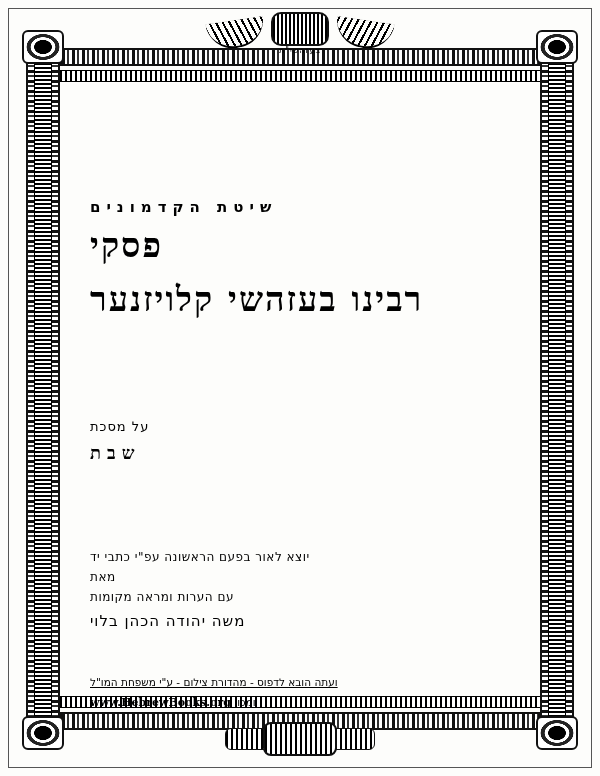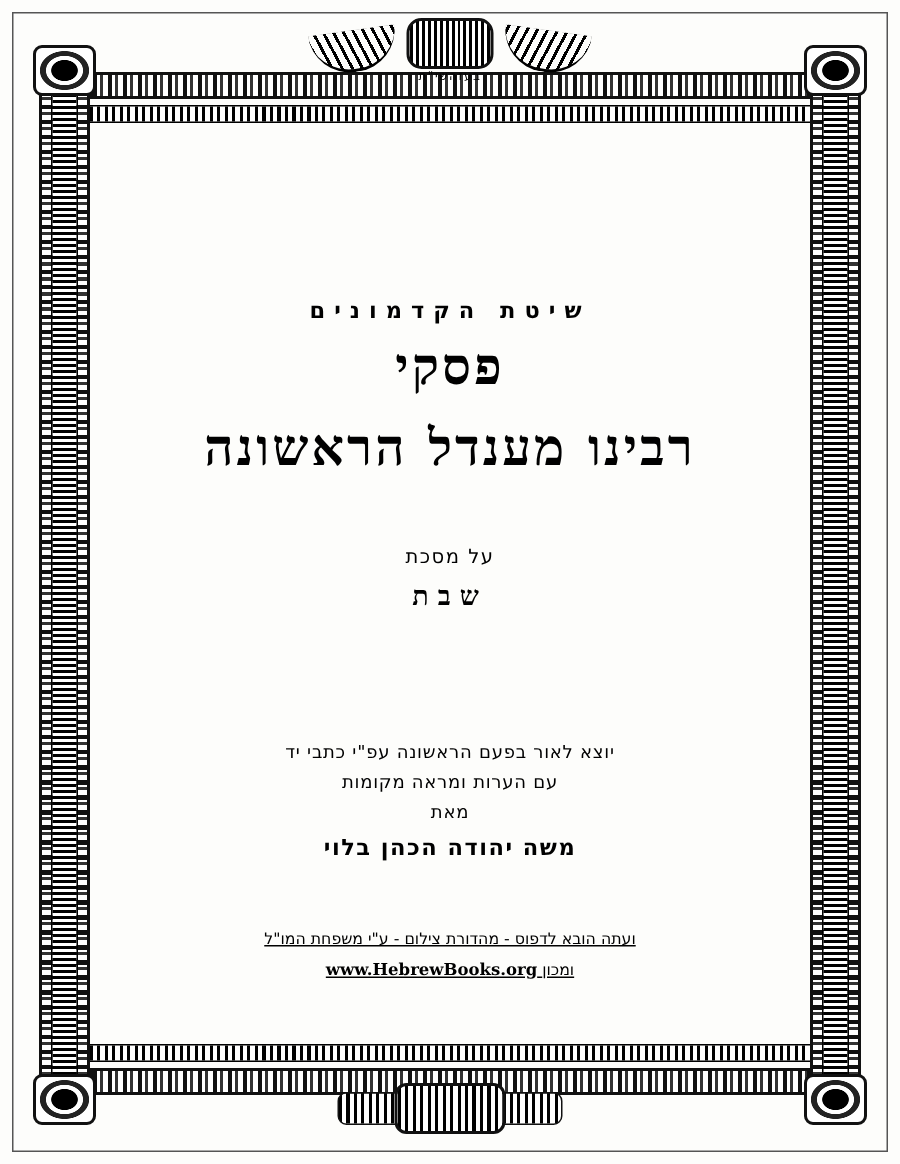--- a/index.html
+++ b/index.html
@@ -181,21 +181,21 @@
   .footer-crest .fc-wing.l { left: 0; }
   .footer-crest .fc-wing.r { right: 0; }
 
   
   .content {
     position: absolute;
     left: 90px;
     right: 90px;
     top: 150px;
     bottom: 100px;
-    text-align: center;
+    text-align: left;
     direction: rtl;
   }
 
   .kicker {
     font-family: "DejaVu Sans", sans-serif;
     font-size: 15px;
     letter-spacing: 6px;
     margin-top: 48px;
     font-weight: 700;
   }
@@ -210,41 +210,41 @@
     font-family: "DejaVu Serif", serif;
     font-size: 34px;
     font-weight: 700;
     margin-top: 14px;
     letter-spacing: 2px;
   }
 
   .tractate-label {
     font-family: "DejaVu Sans", sans-serif;
     font-size: 13px;
-    margin-top: 45px;
+    margin-top: 100px;
     letter-spacing: 1px;
   }
   .tractate-name {
     font-family: "DejaVu Serif", serif;
     font-size: 18px;
     font-weight: 700;
     margin-top: 8px;
     letter-spacing: 6px;
   }
 
   .credits {
     margin-top: 84px;
     font-family: "DejaVu Sans", sans-serif;
     font-size: 12px;
     line-height: 1.65;
     letter-spacing: 0.5px;
   }
   .credits .author {
     font-size: 15px;
-    font-weight: 700;
+    font-weight: 400;
     margin-top: 2px;
     letter-spacing: 1px;
   }
 
   .imprint {
     margin-top: 40px;
     font-family: "DejaVu Sans", sans-serif;
     font-size: 10.5px;
     line-height: 1.6;
     text-decoration: underline;
@@ -300,29 +300,29 @@
     <div class="footer-crest">
       <div class="fc-wing l"></div>
       <div class="fc-wing r"></div>
       <div class="fc-box"></div>
     </div>
   </div>
 
   <div class="content">
     <div class="kicker">שיטת הקדמונים</div>
     <div class="title-1">פסקי</div>
-    <div class="title-2">רבינו מענדל הראשונה</div>
+    <div class="title-2">רבינו בעזהשי קלויזנער</div>
 
     <div class="tractate-label">על מסכת</div>
     <div class="tractate-name">שבת</div>
 
     <div class="credits">
       <div>יוצא לאור בפעם הראשונה עפ"י כתבי יד</div>
+      <div>מאת</div>
       <div>עם הערות ומראה מקומות</div>
-      <div>מאת</div>
       <div class="author">משה יהודה הכהן בלוי</div>
     </div>
 
     <div class="imprint">
       <div>ועתה הובא לדפוס - מהדורת צילום - ע"י משפחת המו"ל</div>
       <div class="imprint-line2">
         <span class="tail">ומכון</span>
         <span class="site">www.HebrewBooks.org</span>
       </div>
     </div>

